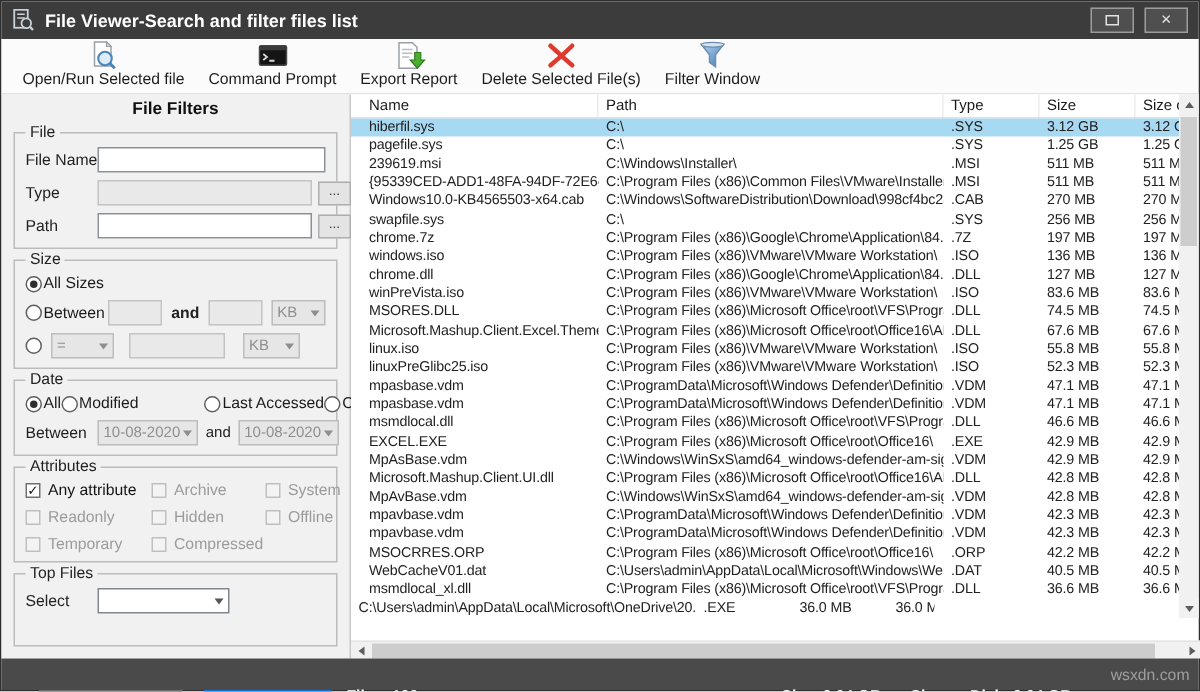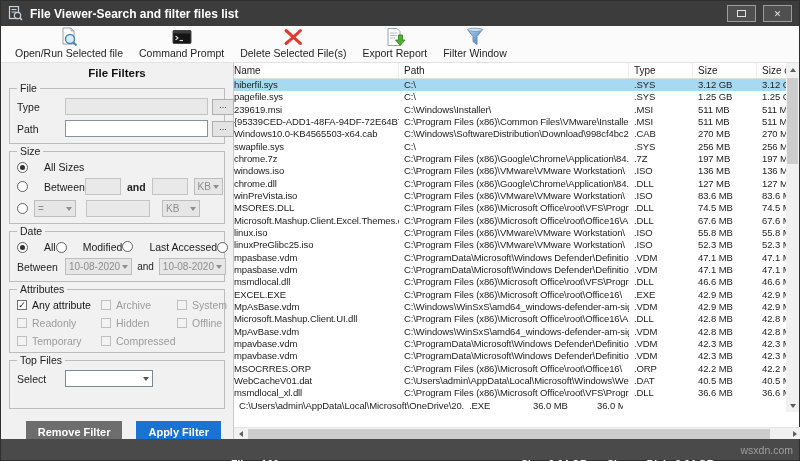--- a/index.html
+++ b/index.html
@@ -36,21 +36,21 @@
   .frow { display:flex; align-items:center; margin-bottom:5px; }
   .frow:last-child { margin-bottom:1px; }
   .flabel { width:48px; flex:none; font-size:10.5px; color:#222; }
   .tinput { flex:1; height:17px; border:1px solid #8b9097; background:#fff; font-size:10.5px; padding:0 3px;
             font-family:"Liberation Sans",sans-serif; }
   .tinput.dis { background:#e9e9e9; border-color:#c4c4c4; }
   .browse-btn { width:22px; height:16px; margin-left:4px; background:#e4e4e4; border:1px solid #aeaeae; font-size:9px;
                 line-height:11px; text-align:center; color:#333; flex:none; cursor:default; }
   .radio { width:11px; height:11px; border:1px solid #5f5f5f; border-radius:50%; background:#fff; position:relative; flex:none; }
   .radio.sel::after { content:""; position:absolute; left:2px; top:2px; right:2px; bottom:2px; background:#2f2f2f; border-radius:50%; }
-  .rlabel { font-size:10.5px; color:#1b1b1b; margin-left:16px; white-space:nowrap; }
+  .rlabel { font-size:10.5px; color:#1b1b1b; margin-left:1px; white-space:nowrap; }
   .num-input { height:17px; border:1px solid #c4c4c4; background:#e9e9e9; }
   .fake-select { height:17px; border:1px solid #bdbdbd; background:#e6e6e6; display:flex; align-items:center;
                  font-size:10px; color:#8e8e8e; padding:0 3px; }
   .fake-select .sval { flex:1; overflow:hidden; white-space:nowrap; }
   .chev { width:0; height:0; border-left:3.5px solid transparent; border-right:3.5px solid transparent; border-top:4px solid #8e8e8e; flex:none; margin-left:2px; }
   .fake-select.en { background:#fff; border-color:#7f868d; color:#222; }
   .fake-select.en .chev { border-top-color:#555; }
   .andlbl { font-size:10.5px; font-weight:bold; color:#222; margin:0 6px; }
   .andlbl.thin { font-weight:normal; font-size:10px; margin:0 5px; }
   .attr-grid { display:grid; grid-template-columns:84px 76px auto; row-gap:6px; }
@@ -64,21 +64,21 @@
   .btn { height:22px; font-size:11px; font-weight:bold; color:#fff; border:none; padding:0 12px;
          font-family:"Liberation Sans",sans-serif; cursor:default; }
   .btn.remove { background:#6d6d6d; }
   .btn.apply { background:#1a73d2; }
 
   
   .table-wrap { flex:1; position:relative; background:#fff; min-width:0; }
   .thead { display:flex; height:16px; border-bottom:1px solid #e0e0e0; background:#fff; width:554px; }
   .th { font-size:10px; color:#1a1a1a; line-height:15px; border-right:1px solid #ececec; overflow:hidden;
         white-space:nowrap; flex:none; }
-  .col-name { width:165px; padding-left:0; }
+  .col-name { width:165px; padding-left:12px; }
   .col-path { width:230px; padding-left:5px; }
   .col-type { width:64px;  padding-left:5px; }
   .col-size { width:64px;  padding-left:5px; }
   .col-sod  { width:31px;  padding-left:5px; border-right:none; }
   .tbody { width:554px; }
   .tr { display:flex; height:12.33px; align-items:center; }
   .tr.selected { background:#a8d9f3; }
   .td { font-size:9.5px; letter-spacing:-0.1px; color:#222; white-space:nowrap; overflow:hidden; flex:none; line-height:12px; }
 
   
@@ -143,37 +143,37 @@
           <rect x="2" y="3.5" width="18" height="3" rx="1" fill="#3a3a3a"></rect>
           <path d="M4.5 9 l2.5 2 -2.5 2" fill="none" stroke="#d8d8d8" stroke-width="1.2"></path>
           <line x1="8.5" y1="13.5" x2="12" y2="13.5" stroke="#d8d8d8" stroke-width="1.2"></line>
         </svg>
       </span>
       <span class="tlabel">Command Prompt</span>
     </div>
     <div class="tool">
       <span class="ticon">
         <svg width="22" height="20" viewBox="0 0 22 20">
-          <path d="M4 3.5 C8 7 13 12 18.5 16.5" fill="none" stroke="#e03a2f" stroke-width="3" stroke-linecap="round"></path>
-          <path d="M18.5 3.5 C14 8 9 12.5 4 16.5" fill="none" stroke="#e03a2f" stroke-width="3" stroke-linecap="round"></path>
-        </svg>
-      </span>
-      <span class="tlabel">Delete Selected File(s)</span>
-    </div>
-    <div class="tool">
-      <span class="ticon">
-        <svg width="22" height="20" viewBox="0 0 22 20">
           <path d="M4 1.5 h9 l3 3 v14 h-12 z" fill="#ffffff" stroke="#9aa0a6" stroke-width="1"></path>
           <line x1="6" y1="6" x2="13" y2="6" stroke="#b9bfc6" stroke-width="1"></line>
           <line x1="6" y1="8.5" x2="13" y2="8.5" stroke="#b9bfc6" stroke-width="1"></line>
           <line x1="6" y1="11" x2="11" y2="11" stroke="#b9bfc6" stroke-width="1"></line>
           <path d="M14.5 8 h4 v5 h2.5 l-4.75 5.5 -4.75 -5.5 h3 z" fill="#4caf2f" stroke="#2e7d1c" stroke-width="0.8"></path>
         </svg>
       </span>
       <span class="tlabel">Export Report</span>
+    </div>
+    <div class="tool">
+      <span class="ticon">
+        <svg width="22" height="20" viewBox="0 0 22 20">
+          <path d="M4 3.5 C8 7 13 12 18.5 16.5" fill="none" stroke="#e03a2f" stroke-width="3" stroke-linecap="round"></path>
+          <path d="M18.5 3.5 C14 8 9 12.5 4 16.5" fill="none" stroke="#e03a2f" stroke-width="3" stroke-linecap="round"></path>
+        </svg>
+      </span>
+      <span class="tlabel">Delete Selected File(s)</span>
     </div>
     <div class="tool">
       <span class="ticon">
         <svg width="22" height="20" viewBox="0 0 22 20">
           <defs>
             <linearGradient id="funnelg" x1="0" y1="0" x2="1" y2="1">
               <stop offset="0" stop-color="#b8d4ee"></stop>
                 <stop offset="1" stop-color="#3f7ab8"></stop>
             </linearGradient>
           </defs>
@@ -187,20 +187,24 @@
 
 
   <div class="main">
 
     <div class="filter-panel">
       <div class="filters-title">File Filters</div>
 
       <div class="group">
         <span class="group-label">File</span>
         <div class="frow">
+          <span class="flabel">File Name</span>
+          <input class="tinput" value="" style="">
+        </div>
+        <div class="frow">
           <span class="flabel">Type</span>
           <input class="tinput dis" disabled="" value="" style="">
           <span class="browse-btn">...</span>
         </div>
         <div class="frow">
           <span class="flabel">Path</span>
           <input class="tinput" value="" style="">
           <span class="browse-btn">...</span>
         </div>
       </div>
@@ -240,21 +244,21 @@
         <span class="group-label">Date</span>
         <div class="frow" style="justify-content:space-between;">
             <span style="display: inline-flex; align-items: center;">
               <span class="radio sel"></span>
               <span class="rlabel">All</span>
             </span>
             <span style="display: inline-flex; align-items: center;">
               <span class="radio"></span>
               <span class="rlabel">Modified</span>
             </span>
-            <span style="display: inline-flex; ">
+            <span style="display: inline-flex; align-items: center; padding-left: 44px;">
               <span class="radio"></span>
               <span class="rlabel">Last Accessed</span>
             </span>
             <span style="display: inline-flex; align-items: center;">
               <span class="radio"></span>
               <span class="rlabel">Created</span>
             </span>
           </div>
         <div class="frow">
           <span class="flabel">Between</span>

